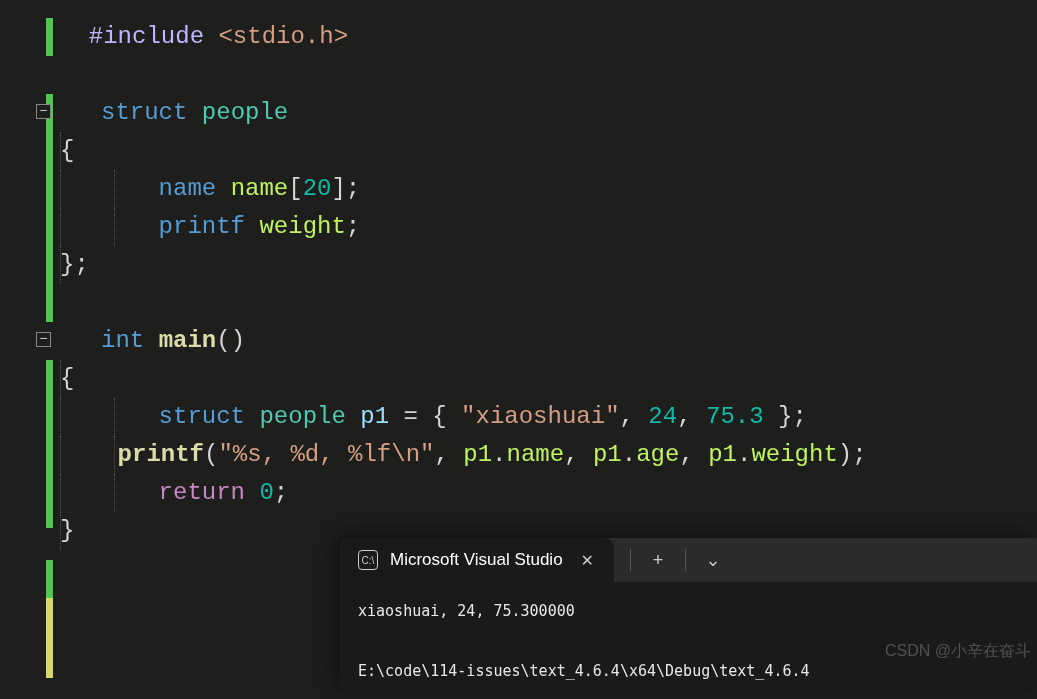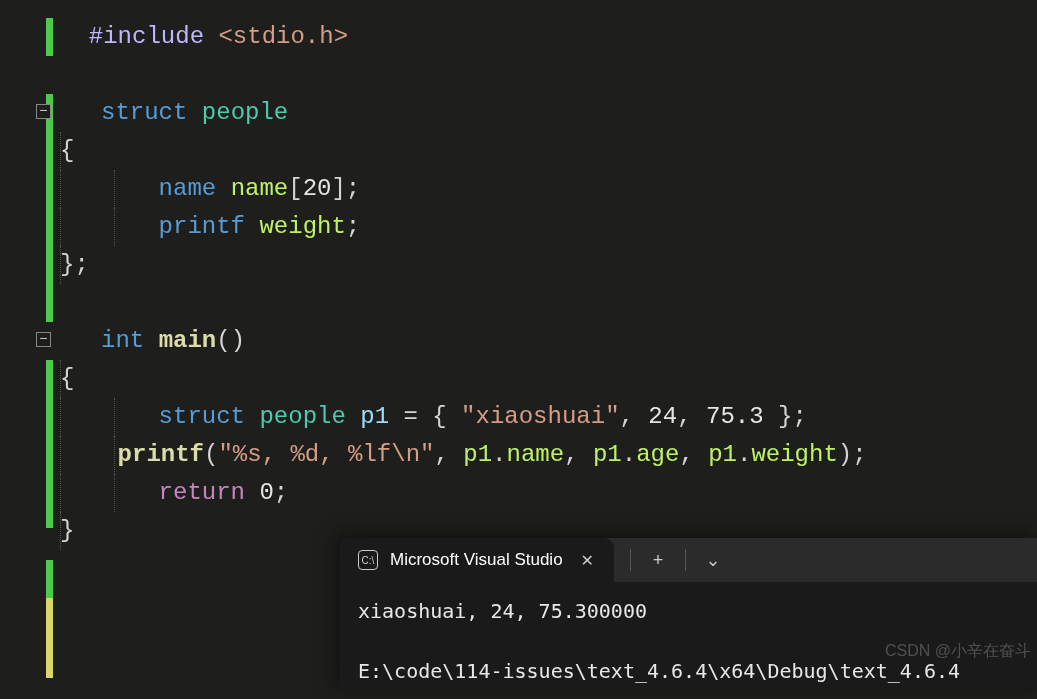--- a/index.html
+++ b/index.html
@@ -59,21 +59,21 @@
     left: 0;
     top: 0;
     width: 1px;
     height: 100%;
     border-left: 1px dotted #555;
   }
   .kw-blue { color: #569cd6; margin-left: 41px; }
   .type-green { color: #4ec9b0; }
   .id-cream { color: #dcdcaa; font-weight: bold; }
   .var { color: #9cdcfe; }
-  .num { color: #e5e5e5; }
+  .num { color: #14b8a6; }
   .str { color: #d69d85; }
   .punc { color: #d4d4d4; }
   .macro { color: #beb7ff; }
   .include-path { color: #d69d85; }
   .gray { color: #bef264; }
 
   .terminal-window {
     position: absolute;
     left: 340px;
     top: 538px;
@@ -133,21 +133,21 @@
     display: flex;
     align-items: center;
     justify-content: center;
     font-size: 18px;
     cursor: pointer;
     border-radius: 4px;
   }
   .tab-divider { width:1px; height:22px; background:#555; margin:0 6px; }
   .term-body {
     padding: 14px 18px 4px 18px;
-    font-size: 20px;
+    font-size: 15px;
     line-height: 30px;
     white-space: pre;
   }
   .watermark {
     position: absolute;
     right: 6px;
     bottom: 37px;
     color: rgba(180,180,180,0.35);
     font-family: sans-serif;
     font-size: 16px;

